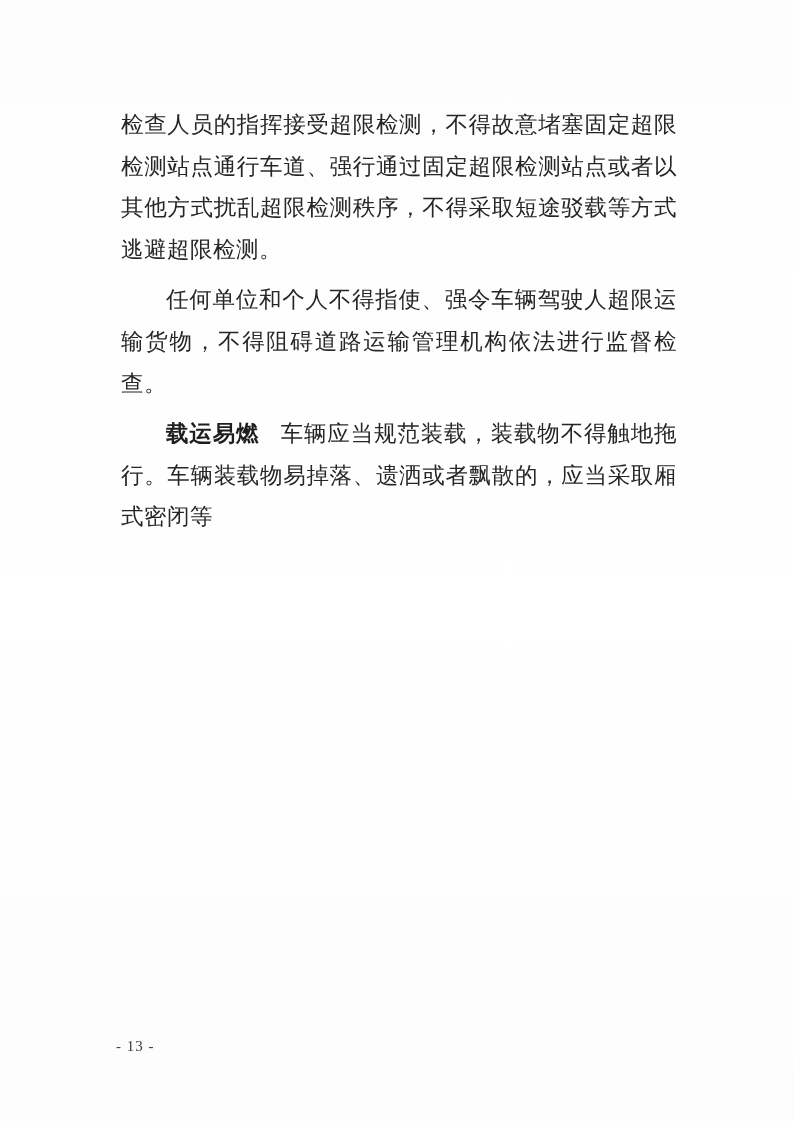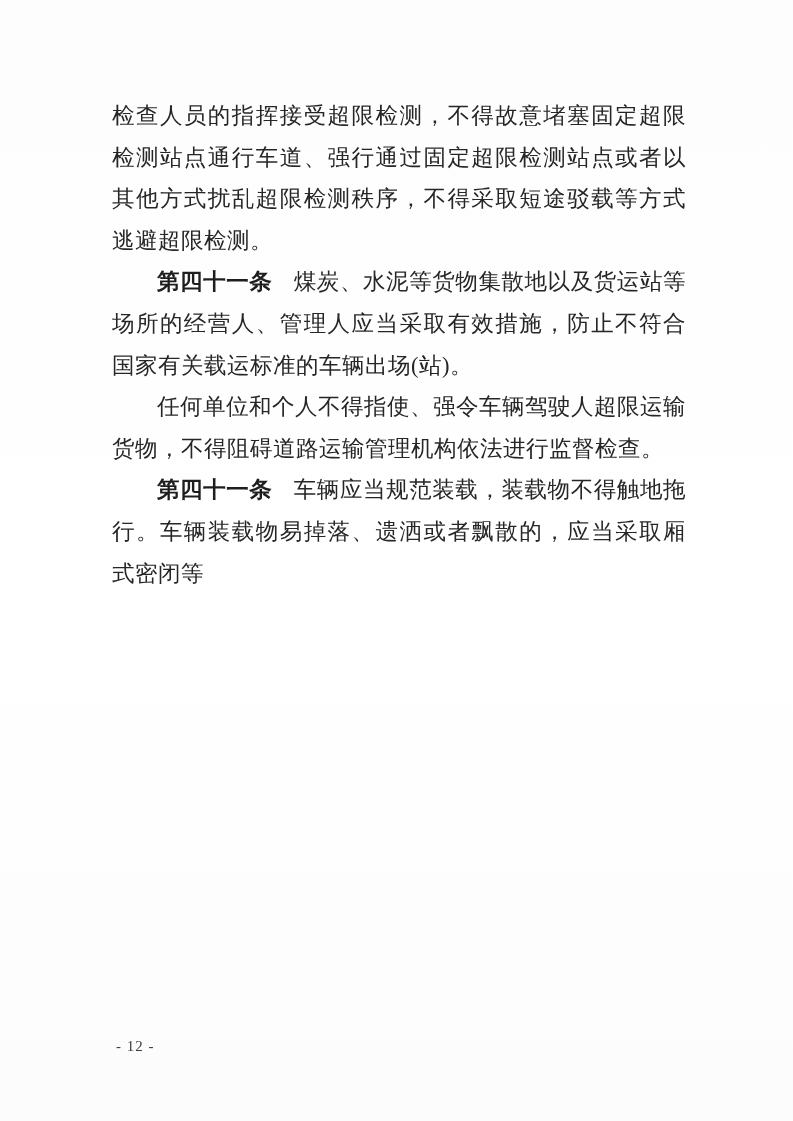--- a/index.html
+++ b/index.html
@@ -26,21 +26,21 @@
     left: 112px;
     top: 95px;
     width: 574px;
     color: #262626;
     font-size: 22.5px;
     line-height: 41.6px;
     text-align: justify;
     letter-spacing: 0.5px;
   }
   .para {
-    margin: 0;
+    margin: 9px;
     padding: 0;
   }
   .para.indent {
     text-indent: 2em;
   }
   .article-num {
     font-weight: bold;
     color: #1e1e1e;
     margin-right: 0.95em;
   }
@@ -57,25 +57,24 @@
 </head>
 <body>
 
 <div class="scan-page">
 
   <div class="text-block">
 
     <p class="para"><span>检查人员的指挥接受超限检测，不得故意堵塞固定超限检测站点通行车道、强行通过固定超限检测站点或者以其他方式扰乱超限检测秩序，不得采取短途驳载等方式逃避超限检测。</span></p>
 
 
-    <p class="para indent"><b class="article-num">第四十一条</b><span>煤炭、水泥等货物集散地以及货运站等场所的经营人、管理人应当采取有效措施，防止不符合国家有关载运标准的车辆出场(站)。</span></p>
 
 
     <p class="para indent"><span>任何单位和个人不得指使、强令车辆驾驶人超限运输货物，不得阻碍道路运输管理机构依法进行监督检查。</span></p>
 
 
-    <p class="para indent"><b class="article-num">第四十一条</b><span>车辆应当规范装载，装载物不得触地拖行。车辆装载物易掉落、遗洒或者飘散的，应当采取厢式密闭等</span></p>
+    <p class="para indent"><b class="article-num">载运易燃</b><span>车辆应当规范装载，装载物不得触地拖行。车辆装载物易掉落、遗洒或者飘散的，应当采取厢式密闭等</span></p>
 
   </div>
 
-  <div class="page-number">- 12 -</div>
+  <div class="page-number">- 13 -</div>
 
 </div>
 
 </body></html>

